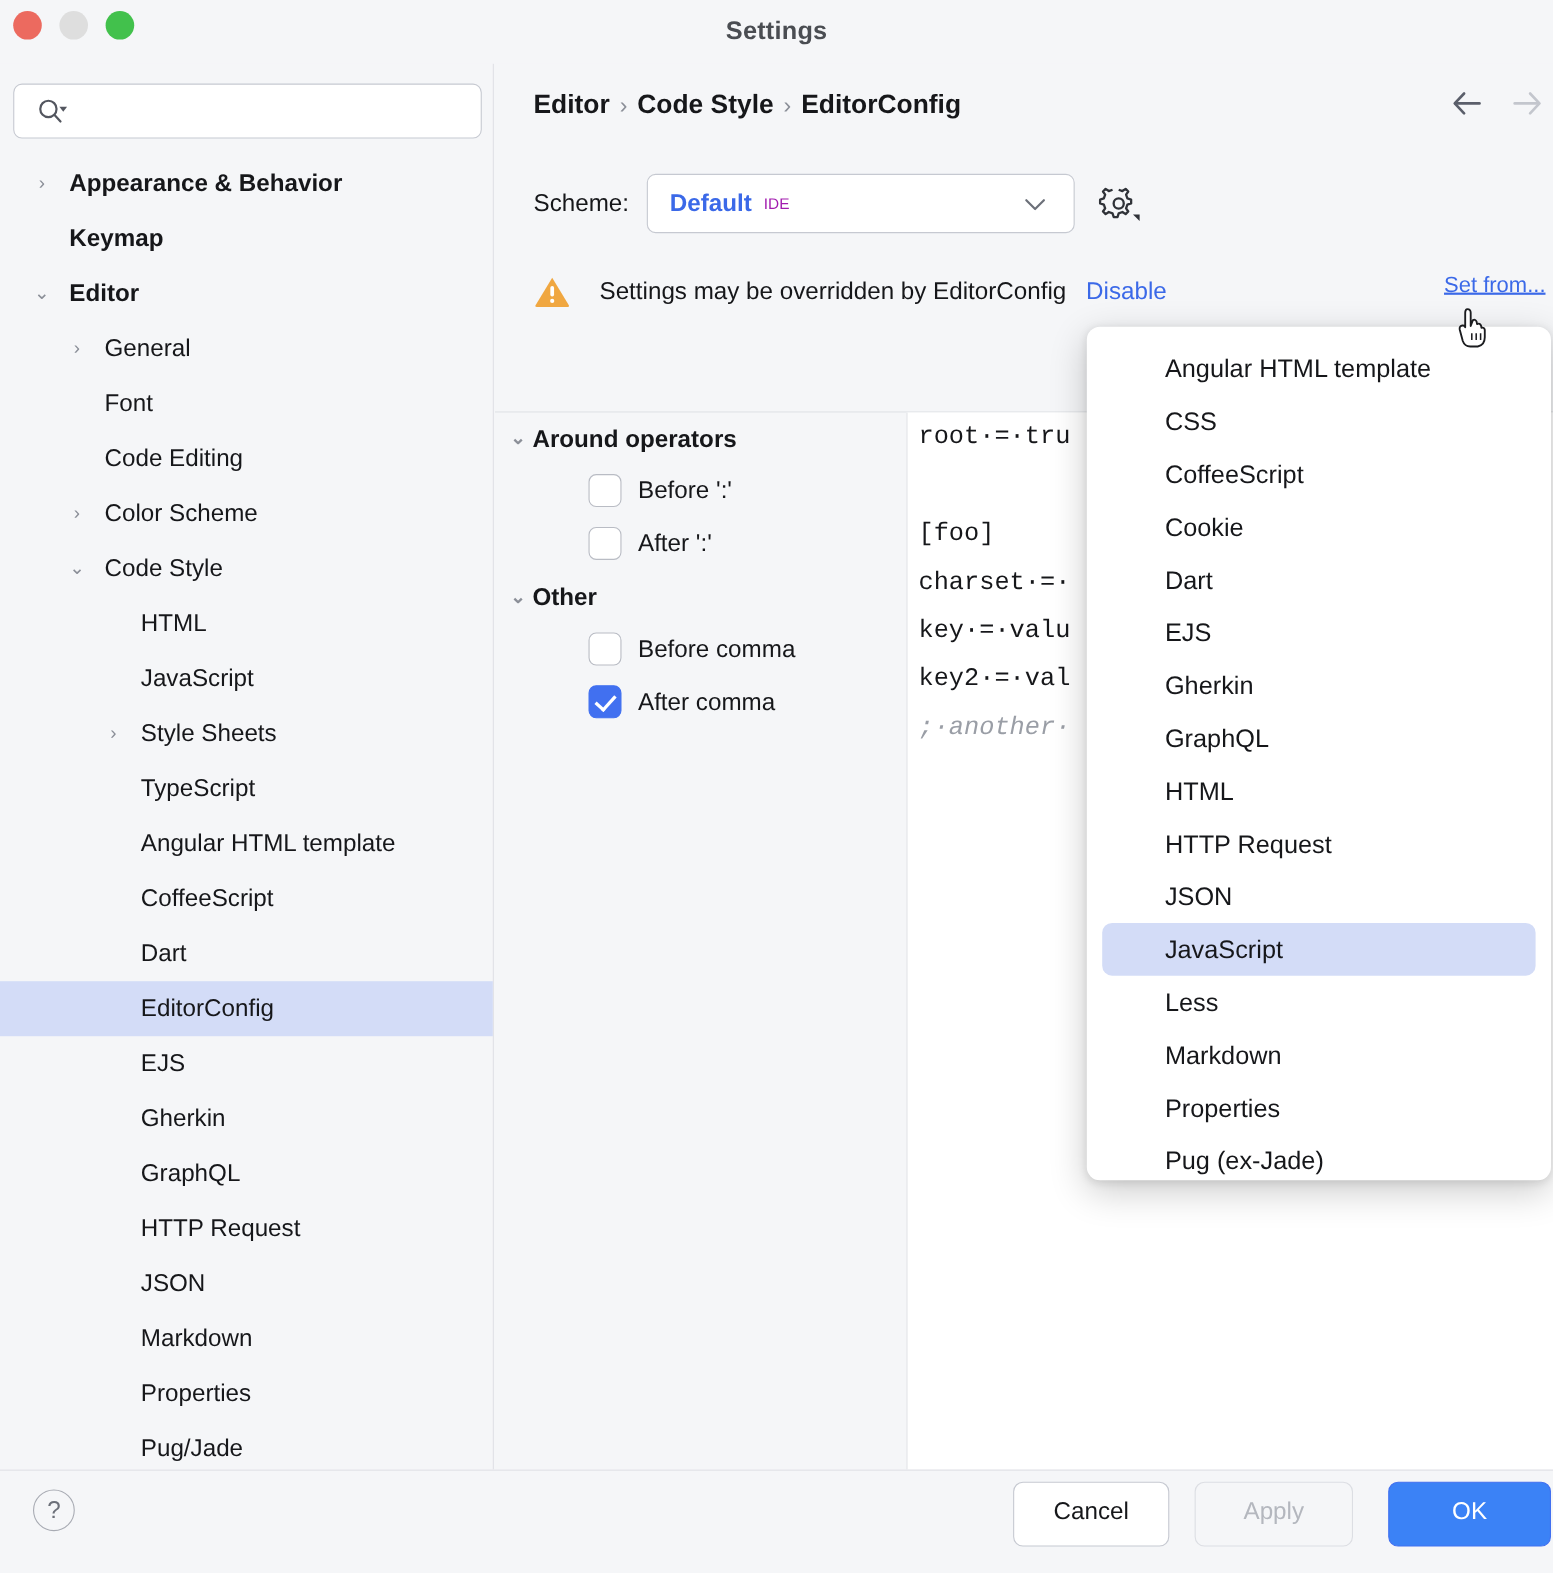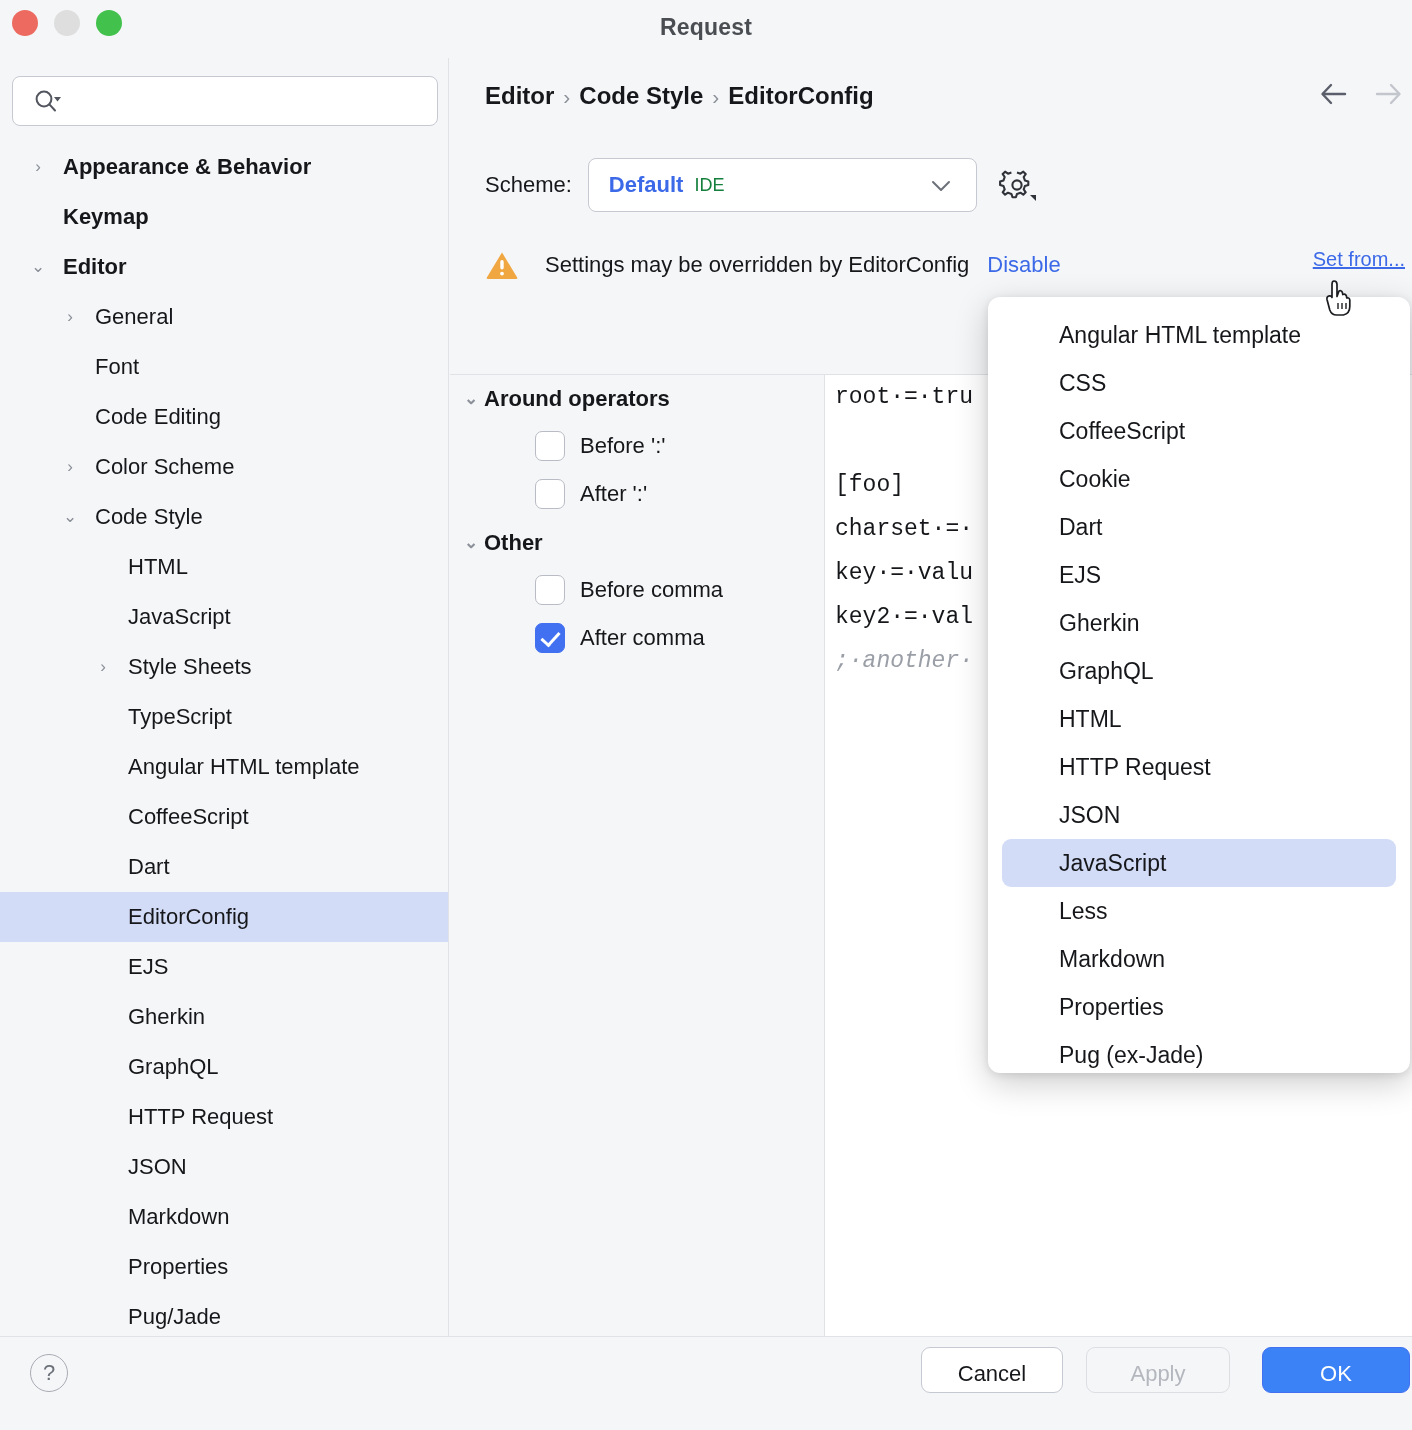--- a/index.html
+++ b/index.html
@@ -75,21 +75,21 @@
   .navarrow { width: 32px; height: 32px; }
 
   .scheme-row { position: absolute; left: 35px; top: 100px; display: flex; align-items: center; }
   .scheme-label { font-size: 22px; color: #16171a; margin-right: 16px; }
   .scheme-box {
     position: relative; width: 389px; height: 54px;
     background: #fff; border: 1px solid #c6c9d1; border-radius: 8px;
     display: flex; align-items: center;
   }
   .scheme-default { margin-left: 20px; font-size: 22px; font-weight: bold; color: #3b69e8; }
-  .scheme-ide { margin-left: 11px; font-size: 18px; color: #15803d; }
+  .scheme-ide { margin-left: 11px; font-size: 14px; color: #a21caf; }
   .scheme-chev { position: absolute; right: 22px; top: 17px; }
   .gear-btn { margin-left: 20px; width: 40px; height: 40px; position: relative; }
 
   .warnbar { position: absolute; left: 35px; top: 190px; display: flex; align-items: center; width: 920px; }
   .warn-icon { width: 34px; height: 34px; flex: none; }
   .warn-text { margin-left: 26px; font-size: 22px; color: #16171a; white-space: nowrap; }
   .warn-disable { margin-left: 18px; font-size: 22px; color: #3b69e8; cursor: pointer; }
   .warn-setfrom {
     position: absolute; right: 0; top: 0; font-size: 20px; color: #3b69e8;
     text-decoration: underline; white-space: nowrap; cursor: pointer;
@@ -166,39 +166,39 @@
   .bottombar {
     position: absolute; left: 0; top: 1336px; width: 1412px; height: 94px;
     background: #f5f6f8; border-top: 1px solid #e0e2e6;
   }
   .help-btn {
     position: absolute; left: 30px; top: 17px; width: 38px; height: 38px;
     border-radius: 50%; border: 1.6px solid #a8abb3; color: #6c7079;
     font-size: 22px; text-align: center; line-height: 35px;
   }
   .btn {
-    position: absolute; top: 10px; height: 46px; border-radius: 9px;
+    position: absolute; top: 10px; height: 59px; border-radius: 9px;
     font-size: 22px; text-align: center; line-height: 51px;
   }
   .btn-cancel { right: 349px; width: 142px; background: #fff; border: 1px solid #c6c9d1; color: #16171a; }
   .btn-apply  { right: 182px; width: 144px; background: #f5f6f8; border: 1px solid #dcdee3; color: #b4b7be; }
   .btn-ok     { right: 2px;   width: 148px; background: #3b82f6; border: 1px solid #4170f0; color: #fff; }
 </style>
 </head>
 <body>
 
 <div id="app">
 
   <div class="titlebar">
     <div class="lights">
       <span class="light red"></span>
       <span class="light amber"></span>
       <span class="light green"></span>
     </div>
-    <div class="win-title">Request</div>
+    <div class="win-title">Settings</div>
   </div>
 
   <div class="sidebar">
     <div class="search-wrap">
       <span class="search-icon">
         <svg width="30" height="26" viewBox="0 0 30 26">
           <circle cx="11" cy="10" r="7.4" fill="none" stroke="#53565f" stroke-width="2"></circle>
           <line x1="16.4" y1="15.4" x2="22" y2="21.5" stroke="#53565f" stroke-width="2" stroke-linecap="round"></line>
           <path d="M21 8 L28 8 L24.5 12.5 Z" fill="#53565f"></path>
         </svg>

